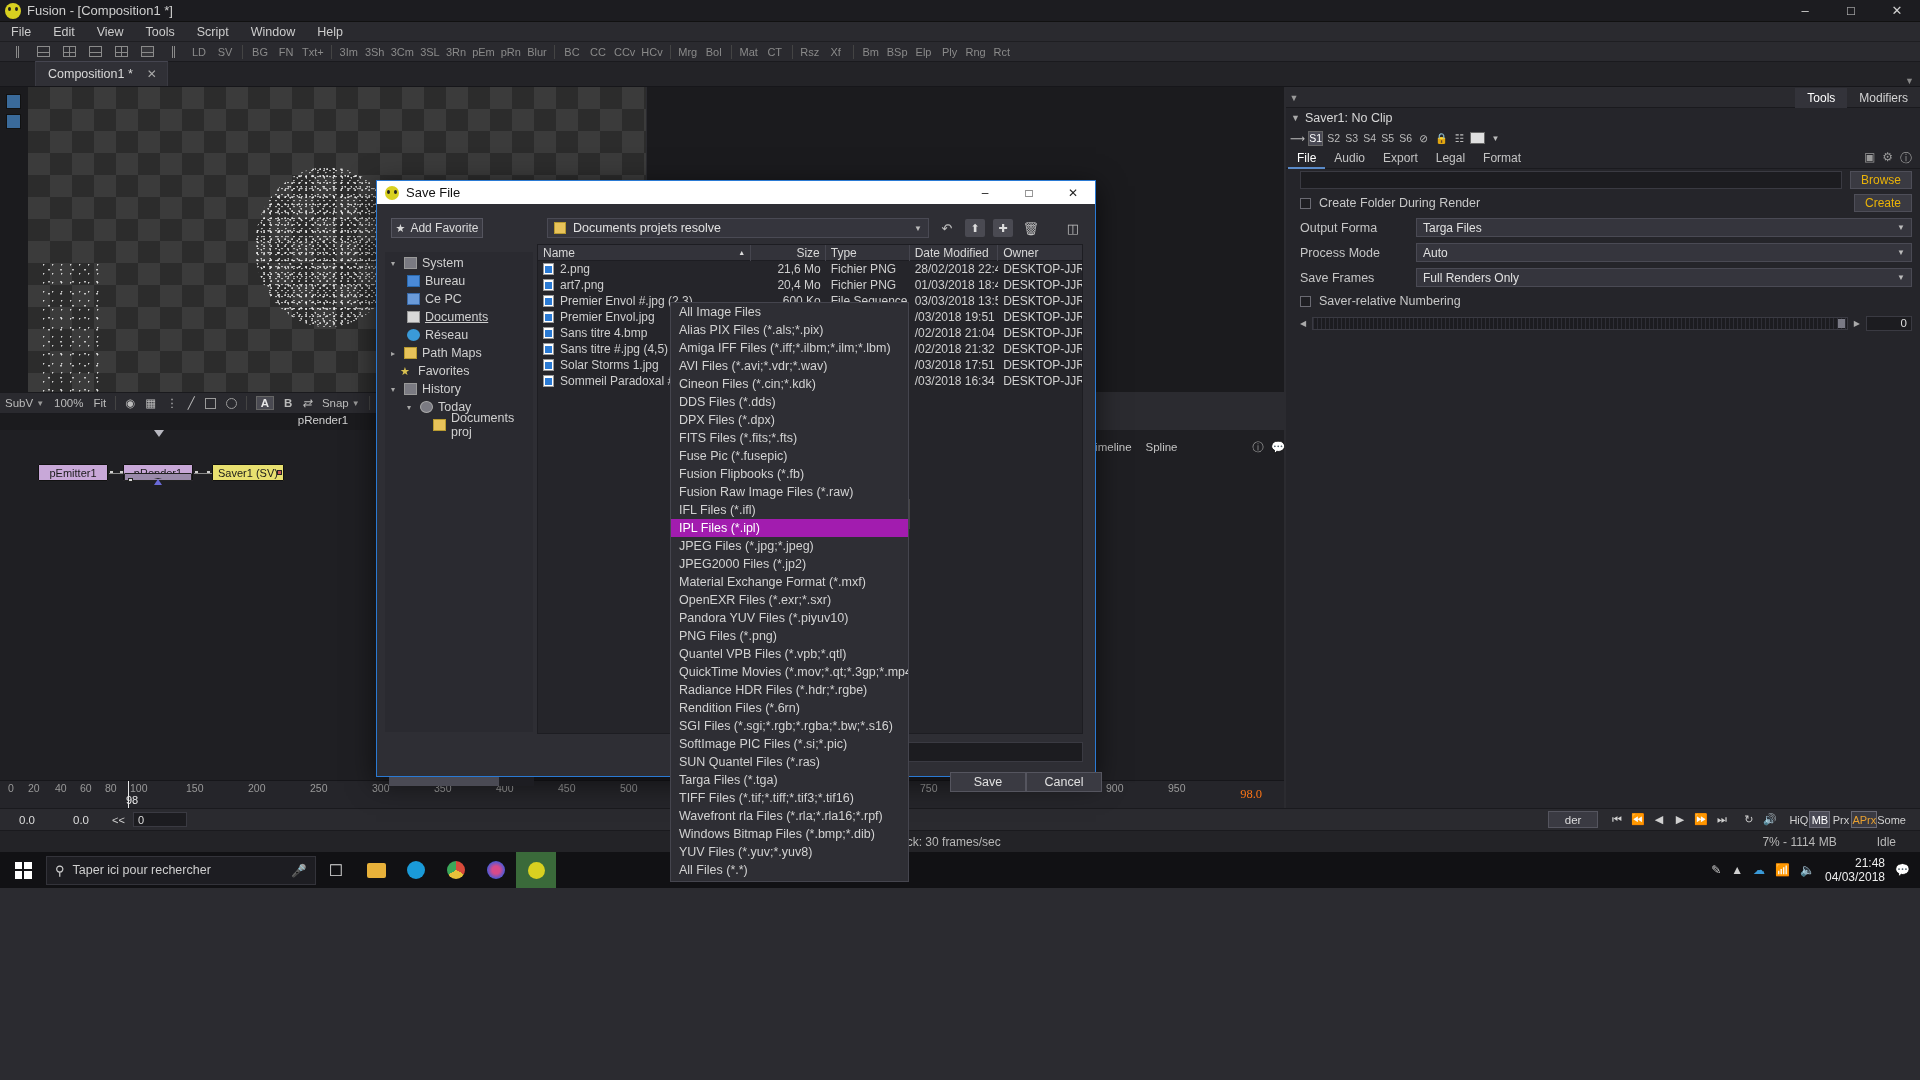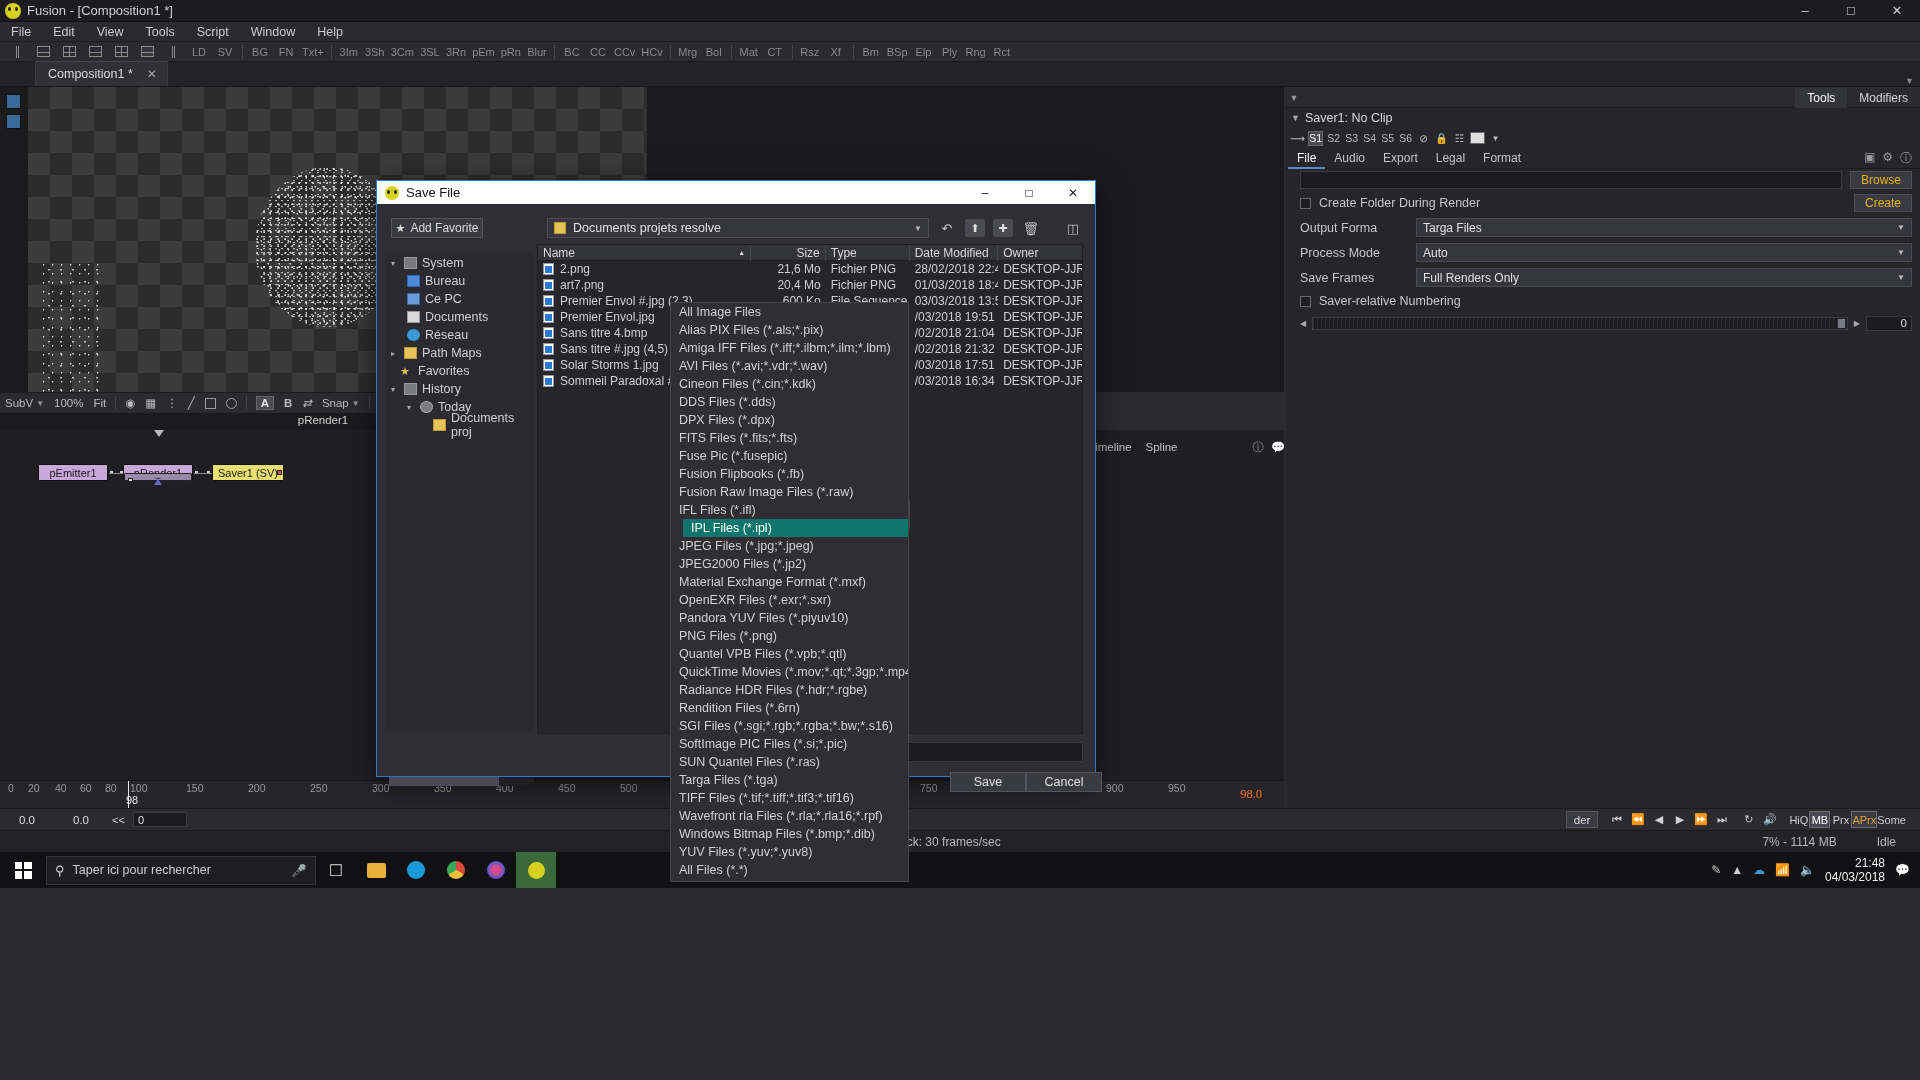--- a/index.html
+++ b/index.html
@@ -247,21 +247,21 @@
     display:flex;align-items:center; padding:0 4px; font-size:11px;
   }
   #transport .tbtn {
     min-width:21px;height:17px;display:flex;align-items:center;justify-content:center;
     color:#d0d0d0; font-size:11px;
   }
   #transport .tbtn.lit { background:#4a4a55; border:1px solid #6a6a75; color:#fff; }
   #transport .tbtn.orange { color:#e8a030; border:1px solid #6a6a75; background:#3a3a42;}
   #transport .render-pill {
     background:#3a3a42;border:1px solid #55555f;color:#ddd;height:17px;
-    display:flex;align-items:center;padding:0 7px;font-size:11.5px;
+    display:flex;align-items:center;padding:0 16px;font-size:11.5px;
   }
 
   
   #statusbar {
     left:0; top:830px; width:1920px; height:22px; background:#232327;
     display:flex; align-items:center; font-size:12px; color:#b8b8b8;
     border-top:1px solid #1a1a1e;
   }
 
   
@@ -399,21 +399,21 @@
   
   #fmtmenu {
     left:670px; top:302px; width:239px; height:580px;
     background:#2e2e34; border:1px solid #45454e; overflow:hidden;
     z-index:50;
   }
   .fm-item {
     height:18px; line-height:18px; padding-left:8px;
     font-size:12.5px; color:#d2d2d2; white-space:nowrap; overflow:hidden;
   }
-  .fm-item.sel { background:#0f766e; color:#ffffff;margin-left:12px; }
+  .fm-item.sel { background:#a21caf; color:#ffffff; }
 </style>
 </head>
 <body>
 
 <div id="titlebar" class="abs">
   <span class="app-icon"></span>
   <span class="title">Fusion - [Composition1 *]</span>
   <span class="winbtns">
     <span class="winbtn">–</span>
     <span class="winbtn">□</span>
@@ -795,21 +795,21 @@
         <span>System</span>
       </div>
       <div class="sb-item" style="padding-left:22px;margin-top:2px;">
         <span class="sb-ico ico-desk"></span>
         <span>Bureau</span>
       </div>
       <div class="sb-item" style="padding-left:22px;margin-top:2px;">
         <span class="sb-ico ico-pc"></span>
         <span>Ce PC</span>
       </div>
-      <div class="sb-item" style="padding-left:22px;margin-top:2px;">
+      <div class="sb-item" style="padding-left:22px;margin-top:2px;text-decoration:underline;">
         <span class="sb-ico ico-doc"></span>
         <span>Documents</span>
       </div>
       <div class="sb-item" style="padding-left:22px;margin-top:2px;">
         <span class="sb-ico ico-net"></span>
         <span>Réseau</span>
       </div>
       <div class="sb-item" style="padding-left:2px;margin-top:2px;">
         <span class="sb-tri">▸</span>
         <span class="sb-ico ico-folder"></span>

